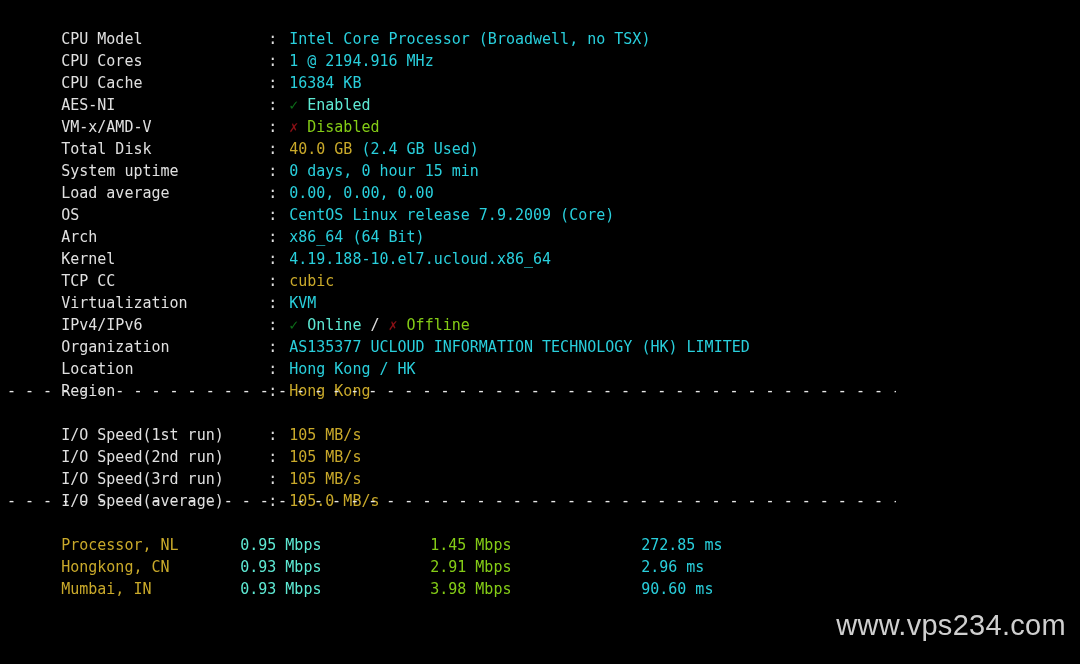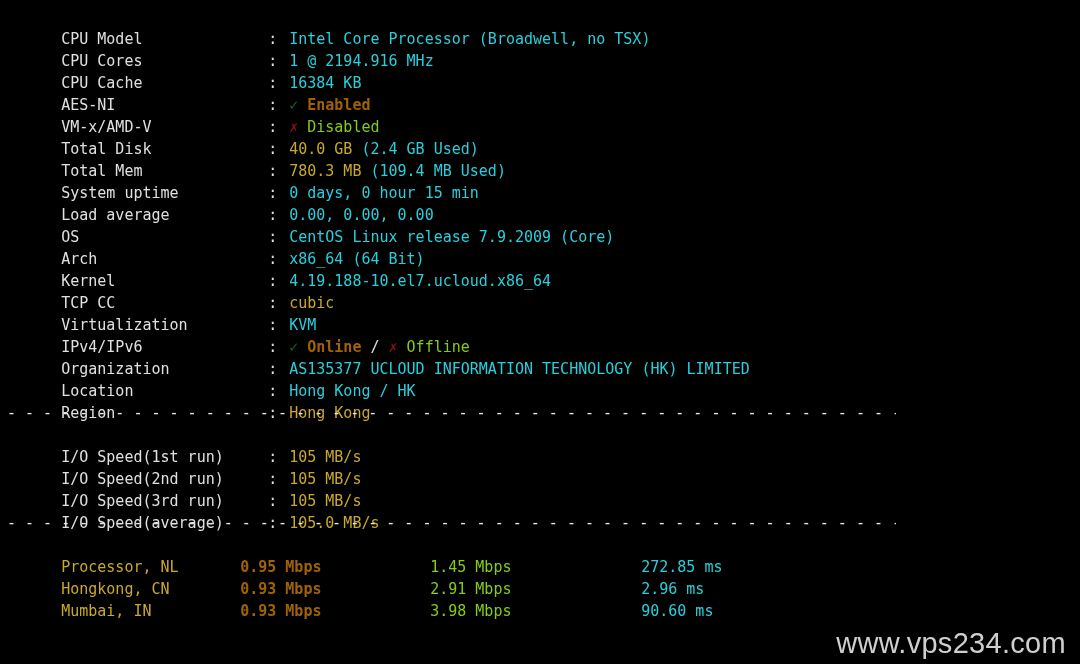--- a/index.html
+++ b/index.html
@@ -44,21 +44,21 @@
   .colon {
     display:inline-block;
     width:21px;
     color:#e0e0e0;
   }
   .val { white-space:pre; }
 
   
   .cyan   { color:#29cfdc; }
   .gold   { color:#c9a92a; }
-  .green  { color:#a16207;font-weight:bold; }
+  .green  { color:#5eead4; }
   .red    { color:#84cc16; }
   .white  { color:#e0e0e0; }
   .okmark { color:#0c6b18; }
   .nomark { color:#8d1016; }
 
   
   .divider {
     height:22px;
     line-height:22px;
     color:#e8e8e8;
@@ -81,21 +81,21 @@
 
   .thead .c-node,
   .thead .c-up,
   .thead .c-down,
   .thead .c-lat { color:#e0e0e0; }
 
   
   #watermark {
     position:absolute;
     right:14px;
-    bottom:4px;
+    bottom:22px;
     font-family:"Liberation Sans","DejaVu Sans",sans-serif;
     font-size:29px;
     line-height:34px;
     color:#cfcfcf;
     letter-spacing:0.3px;
     white-space:nowrap;
   }
 </style>
 </head>
 <body>
@@ -121,23 +121,20 @@
     </div>
 
     <div class="row">
       <span class="lbl">VM-x/AMD-V</span><span class="colon">:</span><span class="val nomark">✗</span><span class="val red"> <span>Disabled</span></span>
     </div>
 
     <div class="row">
       <span class="lbl">Total Disk</span><span class="colon">:</span><span class="val gold">40.0 GB</span><span class="val cyan"> <span>(2.4 GB Used)</span></span>
     </div>
 
-    <div class="row">
-      <span class="lbl">Total Mem</span><span class="colon">:</span><span class="val gold">780.3 MB</span><span class="val cyan"> <span>(109.4 MB Used)</span></span>
-    </div>
 
     <div class="row">
       <span class="lbl">System uptime</span><span class="colon">:</span><span class="val cyan">0 days, 0 hour 15 min</span>
     </div>
 
     <div class="row">
       <span class="lbl">Load average</span><span class="colon">:</span><span class="val cyan">0.00, 0.00, 0.00</span>
     </div>
 
     <div class="row">

